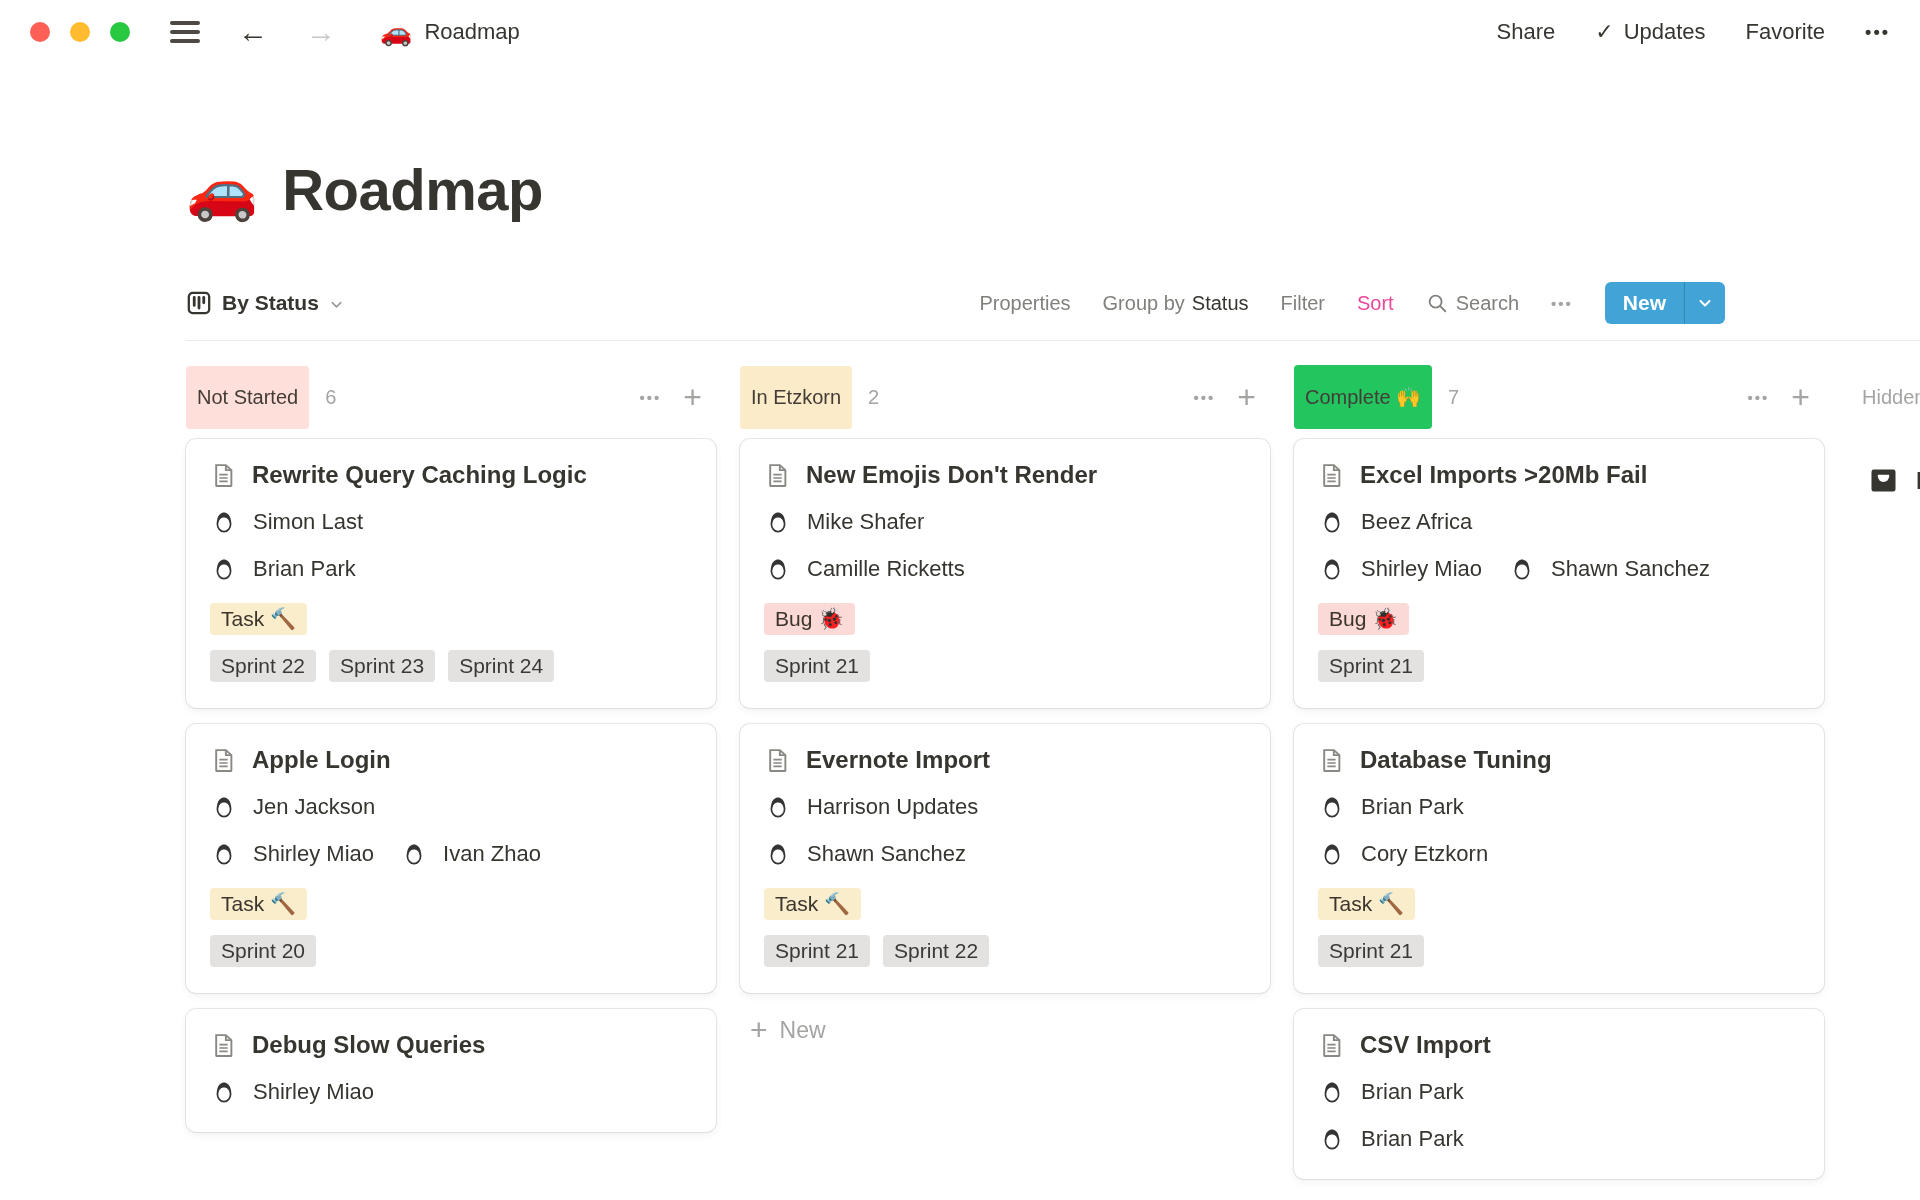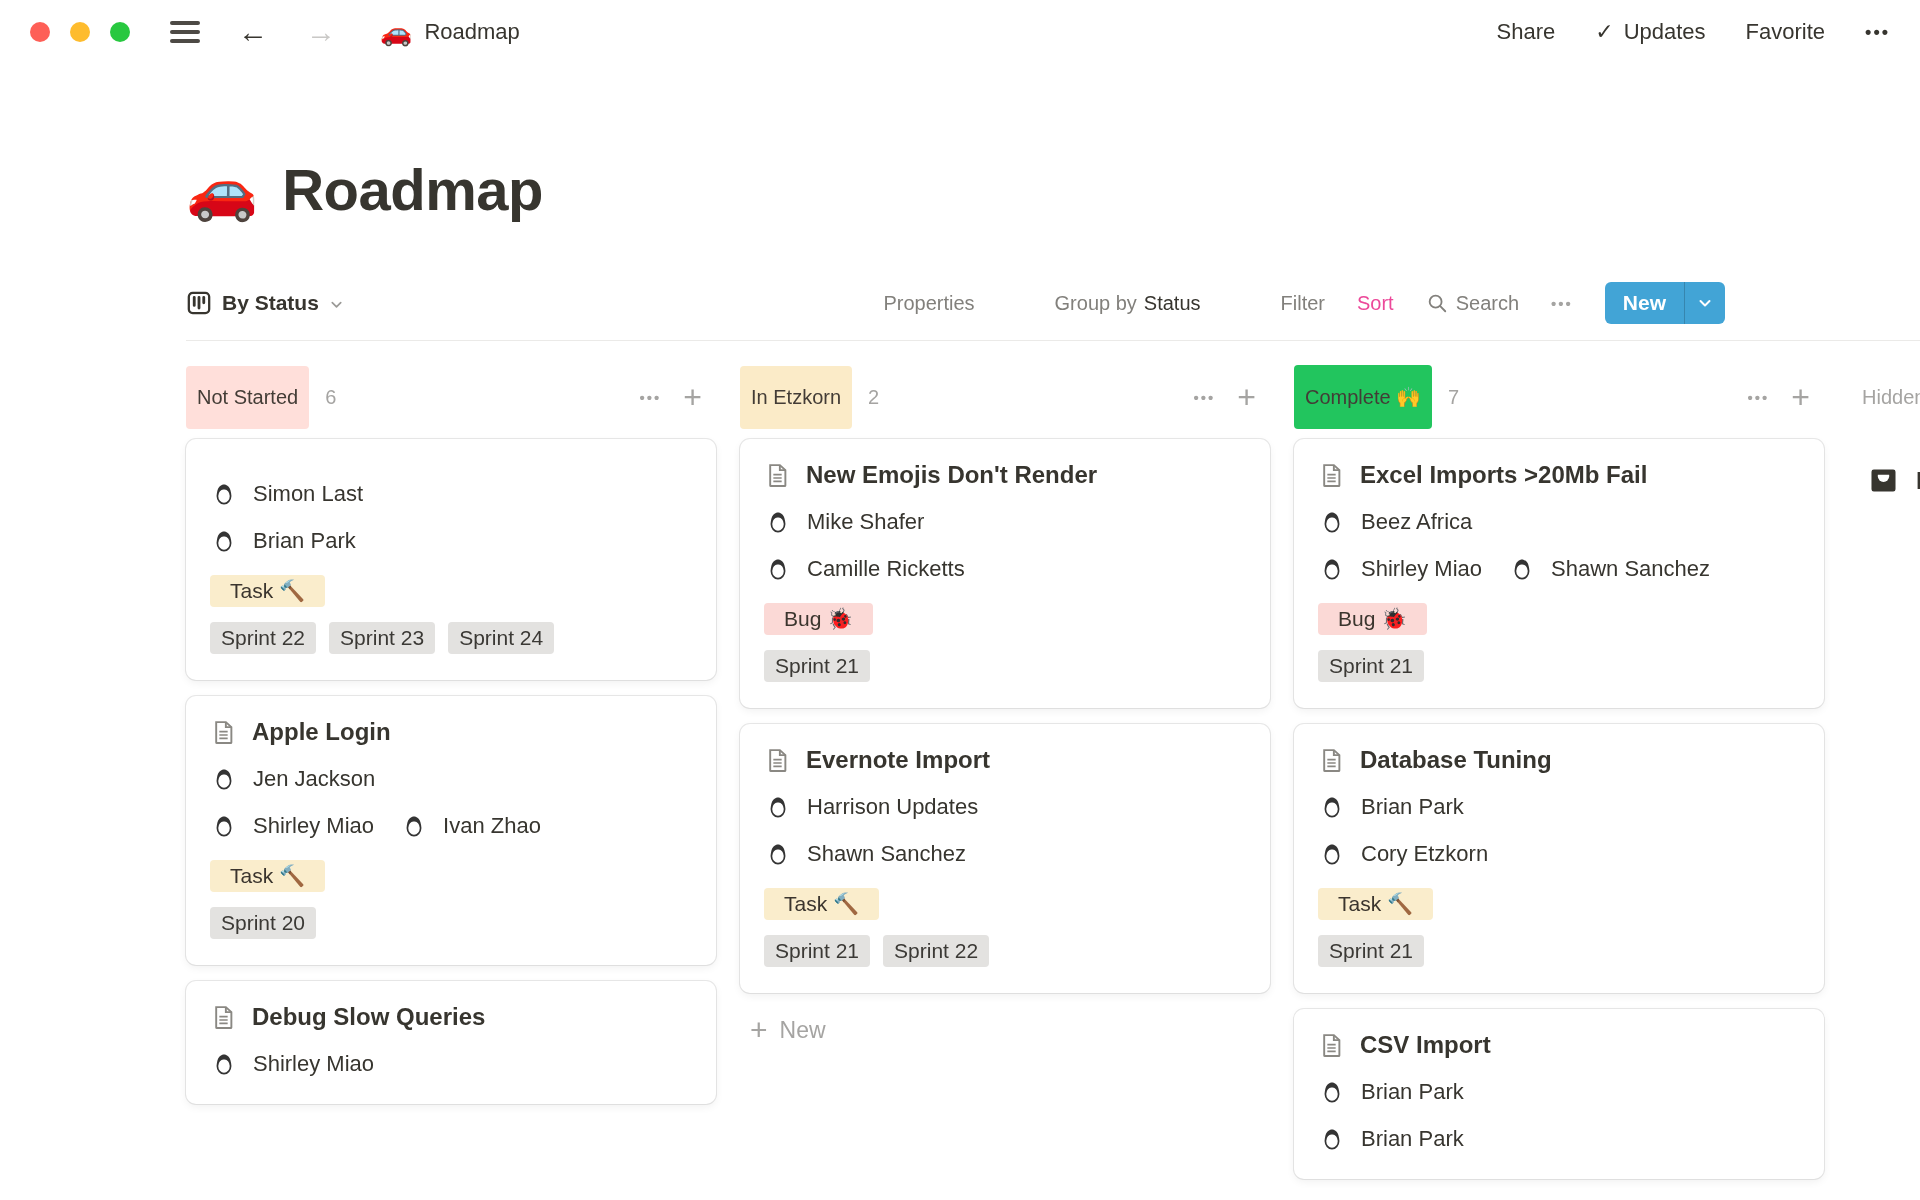--- a/index.html
+++ b/index.html
@@ -26,21 +26,21 @@
   .page-title { display:flex; align-items:center; gap:24px; margin-top:92px; }
   .page-title .emoji { font-size:58px; line-height:1; }
   .page-title h1 { font-size:58px; font-weight:700; letter-spacing:-0.5px; }
 
   
   .toolbar-wrap { position:relative; margin-top:58px; }
   .toolbar { display:flex; align-items:center; width:1539px; height:44px; }
   .view-chip { display:flex; align-items:center; gap:10px; font-size:21px; font-weight:600; cursor:pointer; }
   .view-chip .chev { color:#9B9A97; margin-top:3px; }
   .toolbar-right { margin-left:auto; display:flex; align-items:center; gap:32px; font-size:20px; }
-  .tbar-gray { color:#82807C; cursor:pointer;margin-left:48px; }
+  .tbar-gray { color:#82807C; cursor:pointer; }
   .tbar-dark { color:#37352F; }
   .groupby { display:flex; gap:7px; cursor:pointer; }
   .sort { color:#ec4899; cursor:pointer; }
   .searchy { display:flex; align-items:center; gap:8px; color:#82807C; cursor:pointer; }
   .tbar-more { color:#A5A4A2; font-size:15px; letter-spacing:2px; font-weight:700; cursor:pointer; }
   .new-btn { display:flex; align-items:stretch; background:#42A4D6; border-radius:6px; overflow:hidden; color:#fff; cursor:pointer; height:42px; }
   .new-btn .lbl { display:flex; align-items:center; padding:0 18px; font-size:21px; font-weight:600; }
   .new-btn .seg { display:flex; align-items:center; padding:0 12px; border-left:1px solid rgba(0,0,0,0.18); }
   .divider { position:absolute; left:0; bottom:-16px; width:1734px; height:1px; background:#EBEAE8; }
 
@@ -56,21 +56,21 @@
   .head-plus { font-size:32px; font-weight:300; line-height:1; margin-right:14px; }
   .cards { display:flex; flex-direction:column; gap:16px; margin-top:22px; }
   .card { background:#fff; border-radius:10px; padding:22px 24px 26px;
     box-shadow:0 0 0 1px rgba(15,15,15,0.09), 0 3px 8px rgba(15,15,15,0.06); cursor:pointer; }
   .card-title { display:flex; align-items:center; gap:15px; font-size:24px; font-weight:600; }
   .person-row { display:flex; align-items:center; margin-top:19px; }
   .person { display:flex; align-items:center; gap:15px; font-size:22px; }
   .person + .person { margin-left:26px; }
   .avatar { width:28px; height:28px; display:inline-flex; }
   .tag-row { margin-top:20px; }
-  .tag { display:inline-block; font-size:21px; padding:4px 20px; border-radius:4px; color:#3B352E; }
+  .tag { display:inline-block; font-size:21px; padding:4px 11px; border-radius:4px; color:#3B352E; }
   .sprints { display:flex; gap:13px; margin-top:15px; }
   .sprint { display:inline-block; font-size:21px; padding:4px 11px; border-radius:4px; background:#E3E2E0; color:#3B3935; }
   .newcard-row { display:flex; align-items:center; gap:12px; margin-top:22px; padding-left:10px;
     color:#A5A4A2; font-size:23px; cursor:pointer; }
   .newcard-row .p { font-size:30px; font-weight:300; line-height:1; }
 
   .hidden-col { flex:none; width:530px; }
   .hidden-label { color:#A5A4A2; font-size:20px; padding-left:14px; cursor:pointer; }
   .hidden-item { display:flex; align-items:center; gap:17px; margin-top:48px; padding-left:20px;
     font-size:24px; font-weight:600; cursor:pointer; white-space:nowrap; }
@@ -165,20 +165,30 @@
       <div class="col">
         <div class="col-head">
           <span class="pill" style="background: rgb(255, 223, 218);">Not Started</span>
           <span class="col-count">6</span>
           <div class="flex1"></div>
           <span class="head-btn head-dots">•••</span>
           <span class="head-btn head-plus">+</span>
         </div>
         <div class="cards">
           <div class="card">
+            <div class="card-title">
+              <span class="icon-wrap">
+                <svg width="27" height="27" viewBox="0 0 24 24" fill="none">
+                  <path d="M5.5 2.8 h8.6 L19 7.2 v13.6 a0.6 0.6 0 0 1 -0.6 0.6 H6.1 a0.6 0.6 0 0 1 -0.6 -0.6 Z" stroke="#8A8883" stroke-width="1.7" fill="#fff"></path>
+                  <path d="M14.1 2.8 V7.2 H19" stroke="#8A8883" stroke-width="1.7"></path>
+                  <path d="M8.3 11.2 h7.4 M8.3 14.2 h7.4 M8.3 17.2 h7.4" stroke="#8A8883" stroke-width="1.5"></path>
+                </svg>
+              </span>
+              <span>Rewrite Query Caching Logic</span>
+            </div>
             <div class="person-row">
               <span class="person">
                 <span class="avatar">
                   <svg width="28" height="28" viewBox="0 0 28 28">
                     <ellipse cx="14" cy="16" rx="6.6" ry="7.6" fill="#fff" stroke="#343434" stroke-width="1.7"></ellipse>
                     <path d="M7.2 15.5 C6.2 6.8 11.7 4.4 14 4.4 C16.3 4.4 21.8 6.8 20.8 15.5 C20.2 10.8 17.6 9.2 14 9.2 C10.4 9.2 7.8 10.8 7.2 15.5 Z" fill="#343434"></path>
                   </svg>
                 </span>
                 <span>Simon Last</span>
               </span>

